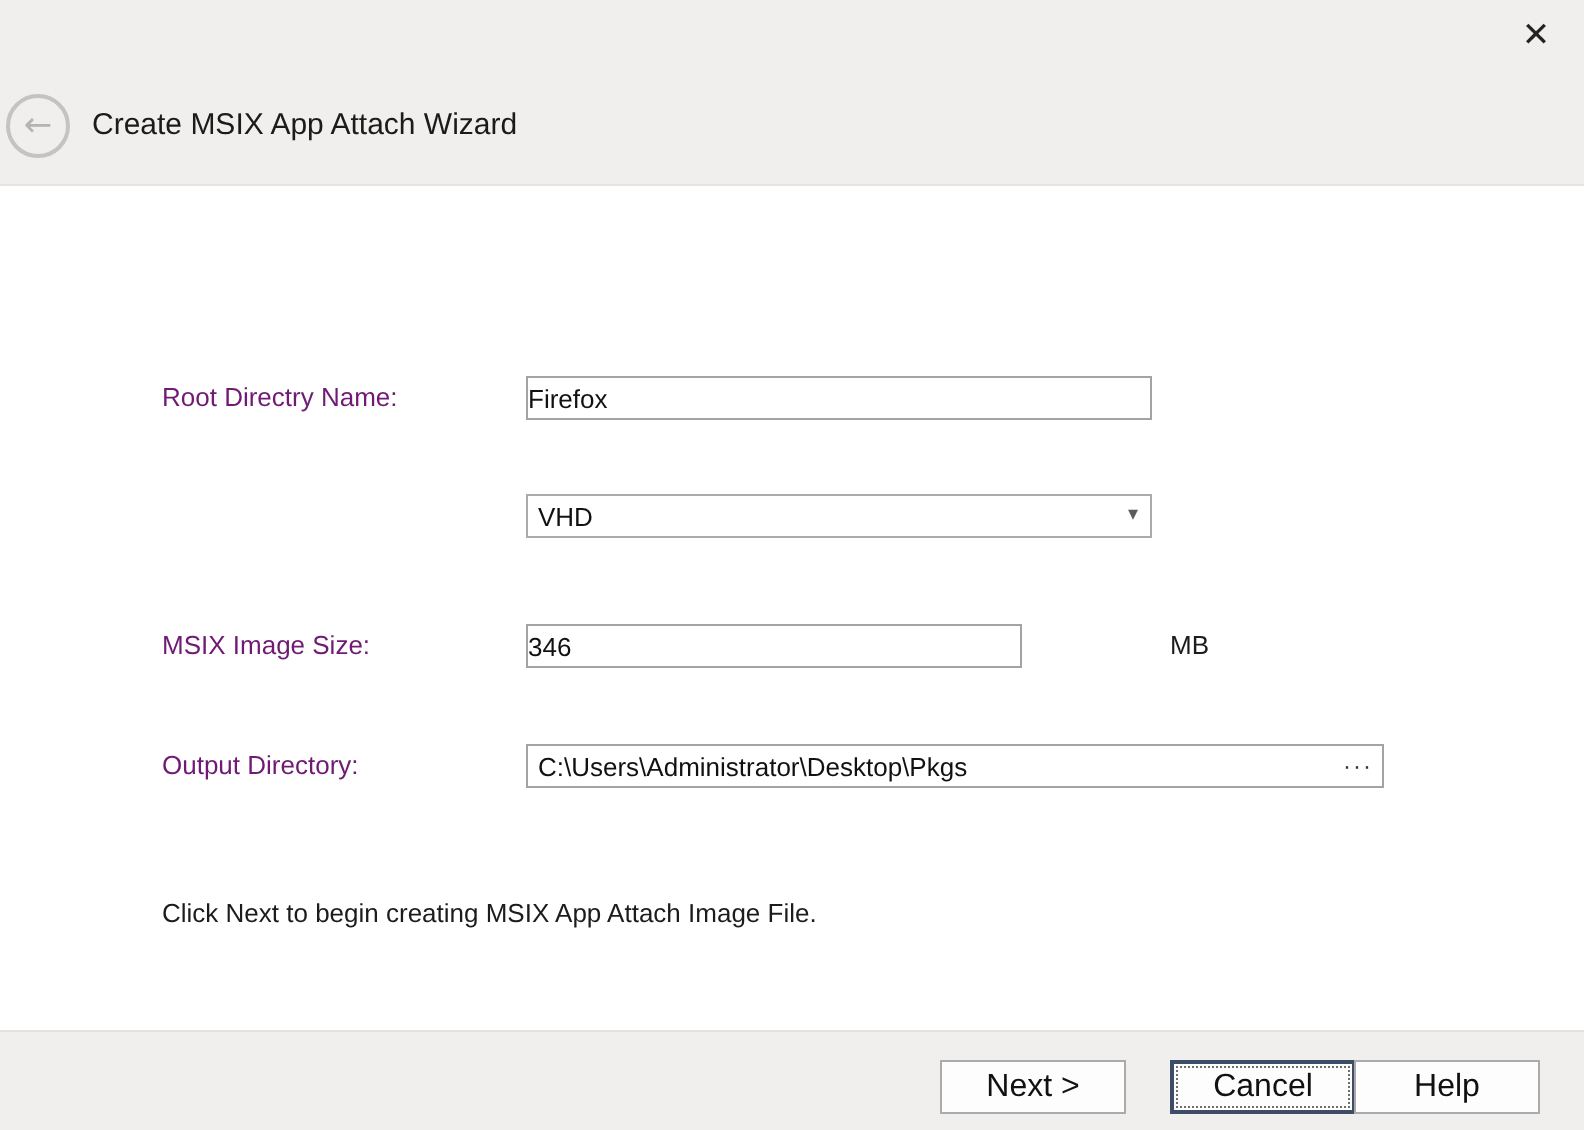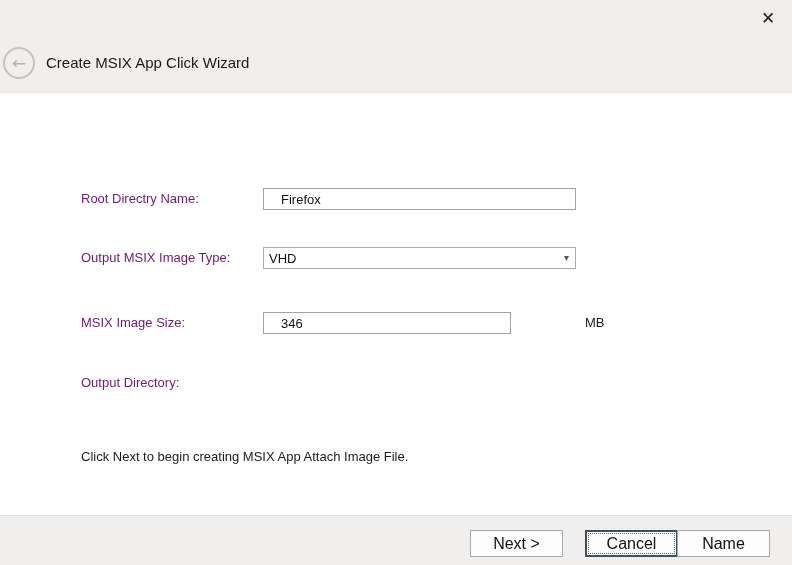--- a/index.html
+++ b/index.html
@@ -75,21 +75,21 @@
   }
   .textbox {
     position: absolute;
     left: 263px;
     height: 22px;
     border: 1px solid #a3a3a3;
     background: #ffffff;
     font-family: "Liberation Sans", sans-serif;
     font-size: 13px;
     color: #111111;
-    padding: 0 17px;
+    padding: 0 0;
     outline: none;
   }
   .combo {
     position: absolute;
     left: 263px;
     width: 313px;
     height: 22px;
     border: 1px solid #ababab;
     background: #ffffff;
     display: flex;
@@ -184,40 +184,45 @@
 </head>
 <body>
 
 <div class="window">
 
   <div class="header">
     <button class="close-btn">✕</button>
     <button class="back-btn">
       <span>←</span>
     </button>
-    <div class="header-title">Create MSIX App Click Wizard</div>
+    <div class="header-title">Create MSIX App Attach Wizard</div>
   </div>
 
 
   <div class="field-label" style="top:188px">Root Directry Name:</div>
   <input class="textbox" style="top: 188px; width: 313px;" type="text" value="Firefox">
 
-  <div class="field-label" style="top:247px">Output MSIX Image Type:</div>
   <div class="combo" style="top:247px">
     <span>VHD</span>
     <span class="combo-arrow">▾</span>
   </div>
 
   <div class="field-label" style="top:312px">MSIX Image Size:</div>
   <input class="textbox" style="top: 312px; width: 248px;" type="text" value="346">
   <div class="unit-label" style="top:312px">MB</div>
 
   <div class="field-label" style="top:372px">Output Directory:</div>
+  <div class="browse-wrap">
+    <input type="text" value="C:\Users\Administrator\Desktop\Pkgs" style="">
+    <button class="browse-btn">
+      <span>···</span>
+    </button>
+  </div>
 
   <div class="instruction">Click Next to begin creating MSIX App Attach Image File.</div>
 
   <div class="footer">
     <button class="btn btn-next">Next &gt;</button>
     <button class="btn btn-cancel">Cancel</button>
-    <button class="btn btn-help">Name</button>
+    <button class="btn btn-help">Help</button>
   </div>
 
 </div>
 
 </body></html>

